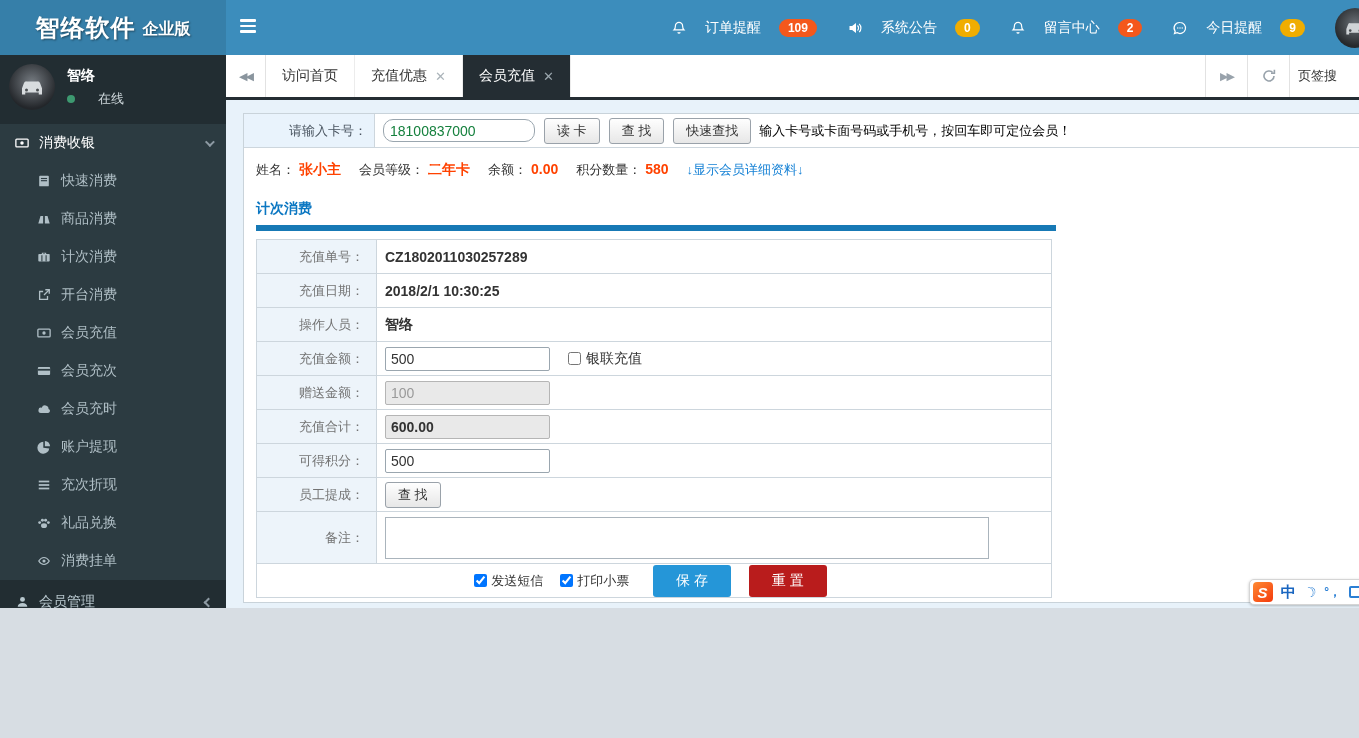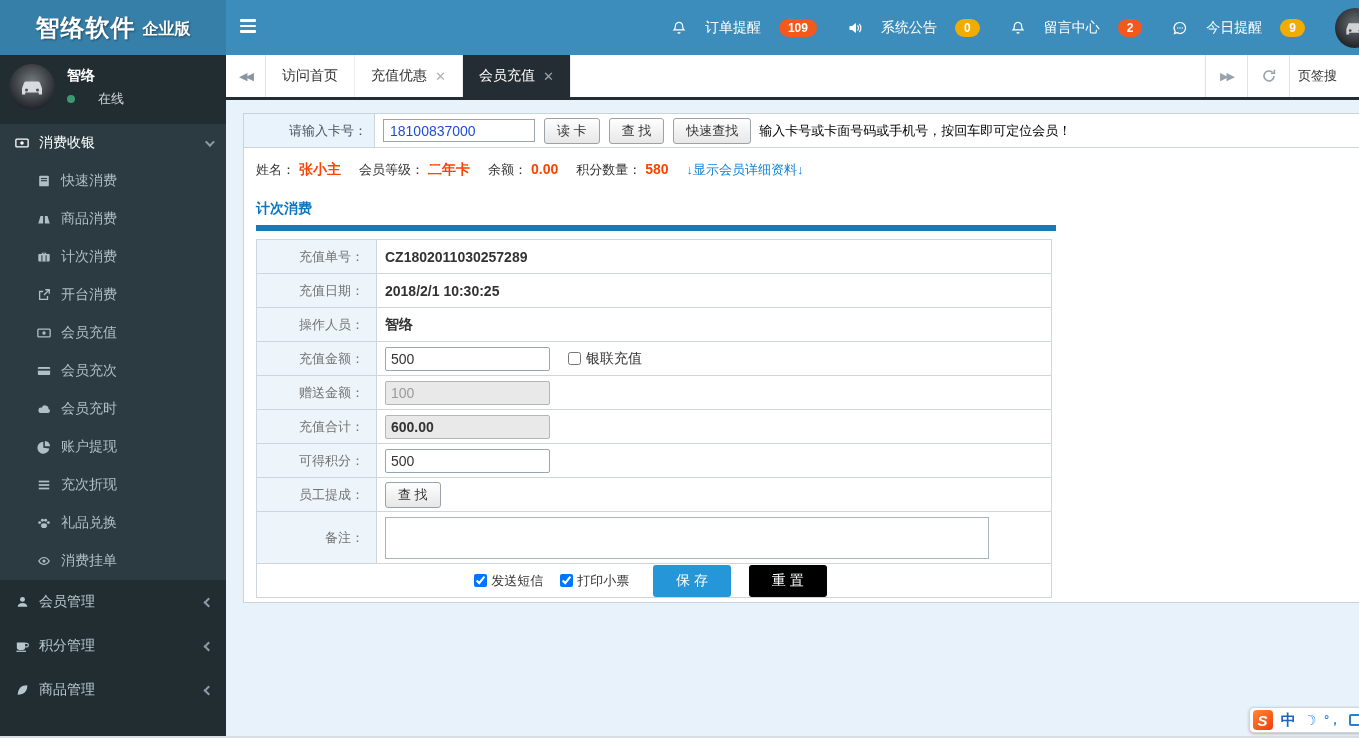--- a/index.html
+++ b/index.html
@@ -1,18 +1,18 @@
 <!DOCTYPE html>
 <html><head>
 <meta charset="utf-8">
 <style>
   * { margin:0; padding:0; box-sizing:border-box; }
   html,body { background:#d7dde3; }
   #app {
-    position:relative; width:1359px; height:736px; overflow:hidden;
+    position:relative; width:1359px; height:608px; overflow:hidden;
     font-family:"Liberation Sans","DejaVu Sans",sans-serif; background:#e8f2fa;
     font-size:14px; color:#333;
   }
   
   .topbar { position:absolute; left:0; top:0; width:100%; height:55px; background:#3c8dbc; z-index:30; }
   .logo-box { position:absolute; left:0; top:0; width:226px; height:55px; background:#367fa9;
     color:#fff; display:flex; align-items:center; justify-content:center; gap:7px;
     text-shadow:1px 1px 2px rgba(0,0,0,.45); }
   .logo-title { font-size:24px; font-weight:bold; letter-spacing:1px; }
   .logo-suffix { font-size:16px; font-weight:bold; margin-top:4px; }
@@ -68,21 +68,21 @@
     padding-left:8px; white-space:nowrap; }
   
   .content { position:absolute; left:226px; top:103px; right:0; bottom:0; background:#e8f2fa; }
   .panel { position:absolute; left:17px; top:10px; right:-2px; height:490px; background:#fff;
     border:1px solid #c9d3da; border-right:none; }
   .search-row { height:34px; border-bottom:1px solid #cdd6dd; display:flex; align-items:center; }
   .search-lbl { width:131px; height:100%; background:#e9f3fc; border-right:1px solid #cdd6dd;
     display:flex; align-items:center; justify-content:flex-end; padding-right:7px;
     color:#4a5560; font-size:13px; }
   .search-row input { width:152px; height:23px; margin-left:8px; border:1px solid #9aa6af;
-    border-radius:0; padding:0 6px; font-size:14px; font-family:inherit; color:#1d4ed8; }
+    border-radius:10px; padding:0 6px; font-size:14px; font-family:inherit; color:#15803d; }
   .btn { border:1px solid #9aa2aa; background:linear-gradient(#fefefe,#e7e7e7); border-radius:3px;
     padding:3px 12px; font-size:13px; color:#333; cursor:pointer; font-family:inherit; }
   .search-row .btn { margin-left:9px; }
   .search-hint { margin-left:8px; color:#000000; font-size:13px; }
   .member-bar { display:flex; align-items:baseline; gap:18px; margin:13px 12px 14px; font-size:13px; }
   .pair { display:flex; align-items:baseline; gap:4px; }
   .red { color:#ff4200; font-weight:bold; font-size:14px; }
   .detail-link { color:#1581d5; cursor:pointer; }
   .section-title { margin:21px 12px 0; color:#0b77c2; font-weight:bold; font-size:14px; }
   .section-bar { margin:7px 12px 0; width:800px; height:6px; background:#1779b5; }
@@ -100,21 +100,21 @@
   .cb-wrap { display:inline-flex; align-items:center; gap:5px; margin-left:14px; font-size:14px;
     vertical-align:middle; }
   textarea.remark { width:604px; height:42px; border:1px solid #aab4bc; margin:4px 0;
     resize:none; vertical-align:middle; font-family:inherit; font-size:14px; padding:3px 5px; }
   td.form-footer { text-align:center; }
   .foot-cb { display:inline-flex; align-items:center; gap:4px; font-size:13px; margin-right:13px;
     vertical-align:middle; }
   .btn-solid { border:none; color:#fff; font-size:14px; padding:7px 23px; border-radius:3px;
     margin:0 7px; cursor:pointer; font-family:inherit; vertical-align:middle; }
   .btn-save { background:#2596d8; }
-  .btn-reset { background:#000000; }
+  .btn-reset { background:#b91c1c; }
   
   .ime { position:absolute; right:-16px; bottom:3px; height:26px; background:#fff;
     border:1px solid #d5d5d5; border-radius:5px; box-shadow:0 1px 3px rgba(0,0,0,.25);
     display:flex; align-items:center; gap:8px; padding:0 10px 0 3px; z-index:40; }
   .sogou-logo { width:20px; height:20px; border-radius:4px;
     background:linear-gradient(140deg,#ff8a32,#f43a0c); color:#fff; font-weight:bold;
     font-style:italic; font-size:15px; display:flex; align-items:center; justify-content:center; }
   .ime-zh { color:#1a66c0; font-weight:bold; font-size:15px; }
   .ime-moon { color:#2a7fd4; font-size:14px; transform:rotate(-15deg); }
   .ime-punct { color:#2a7fd4; font-size:12px; font-weight:bold; }

